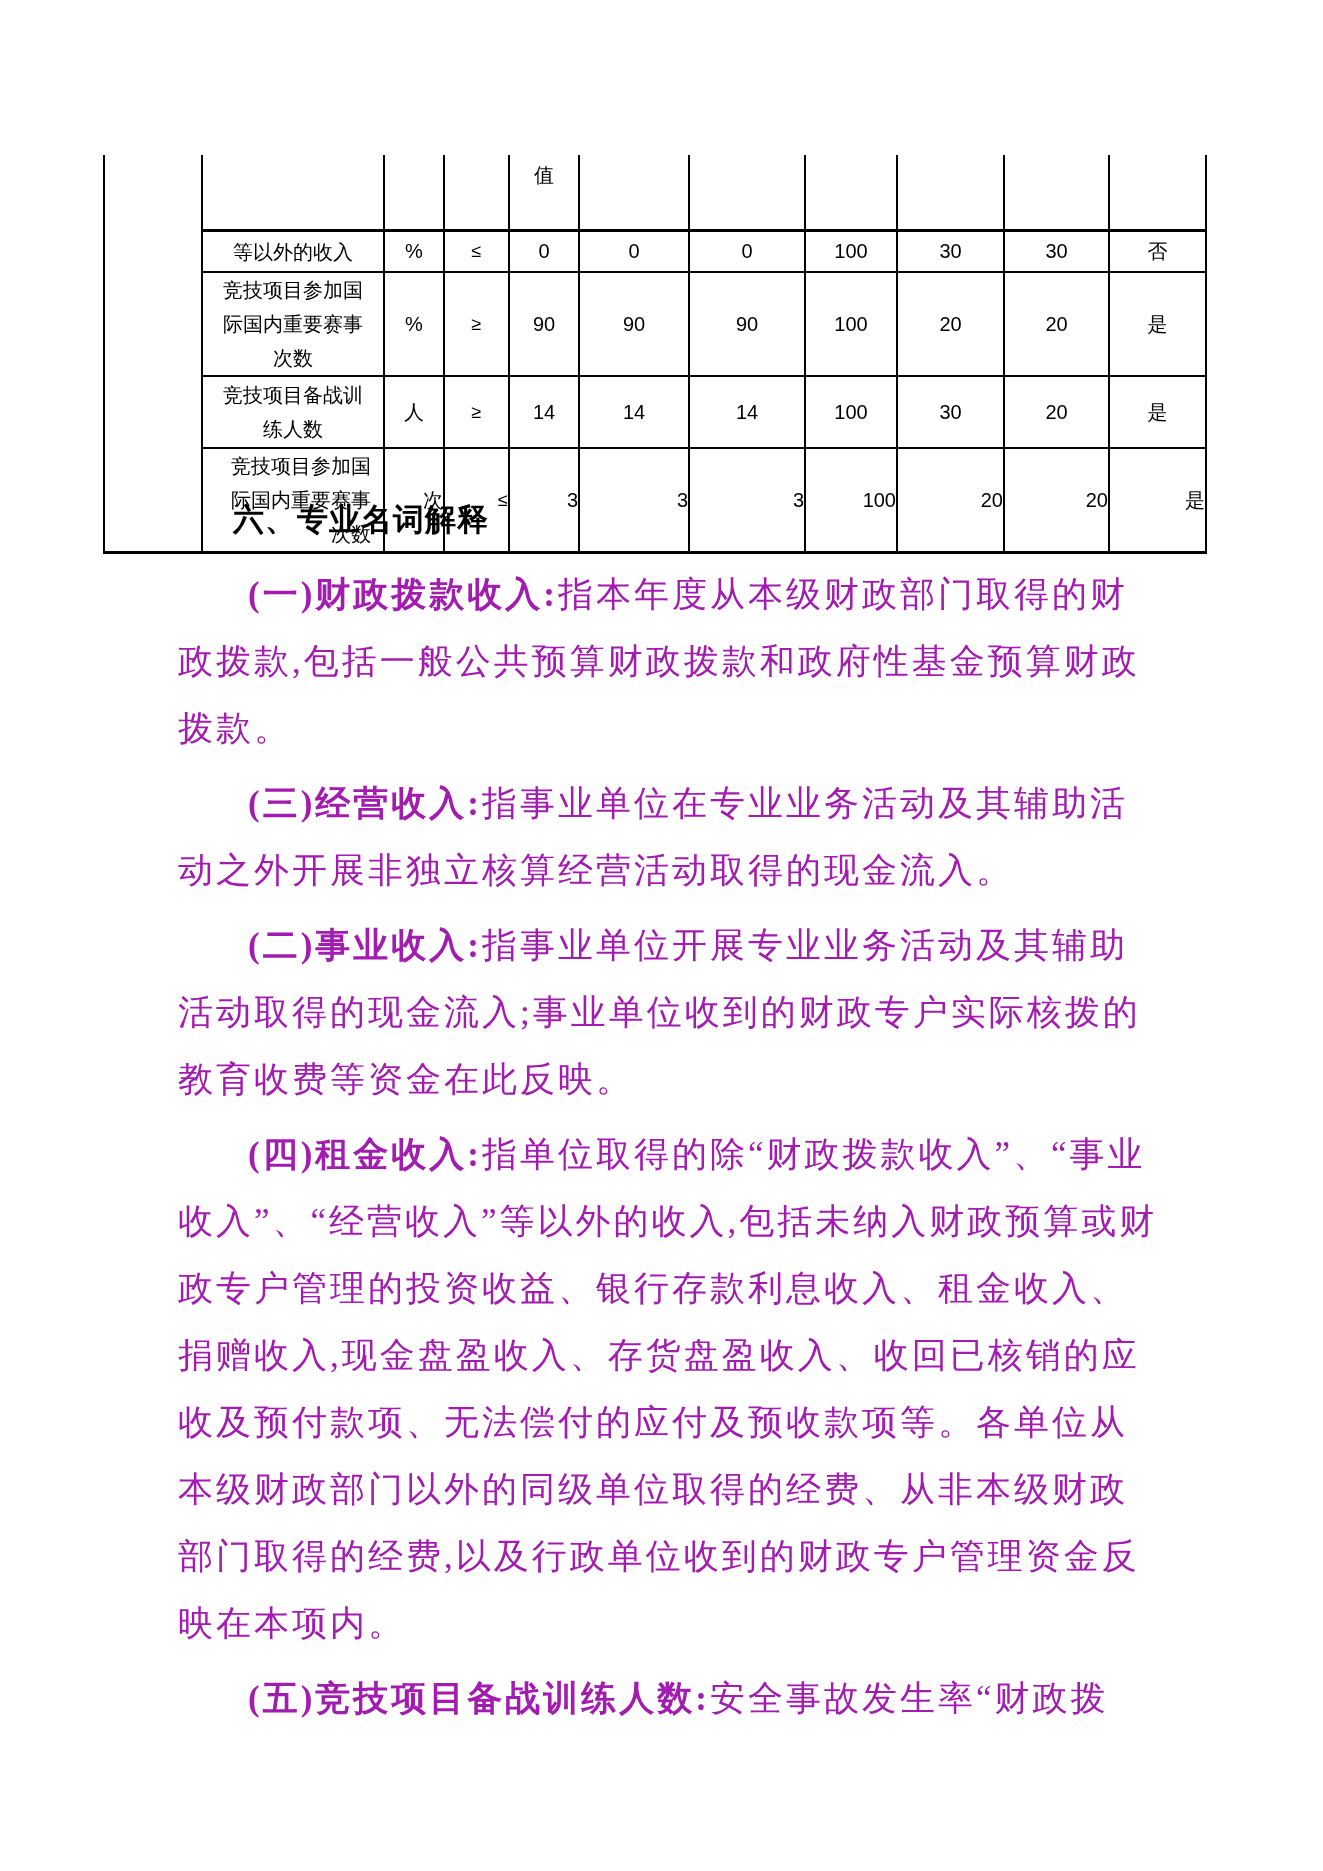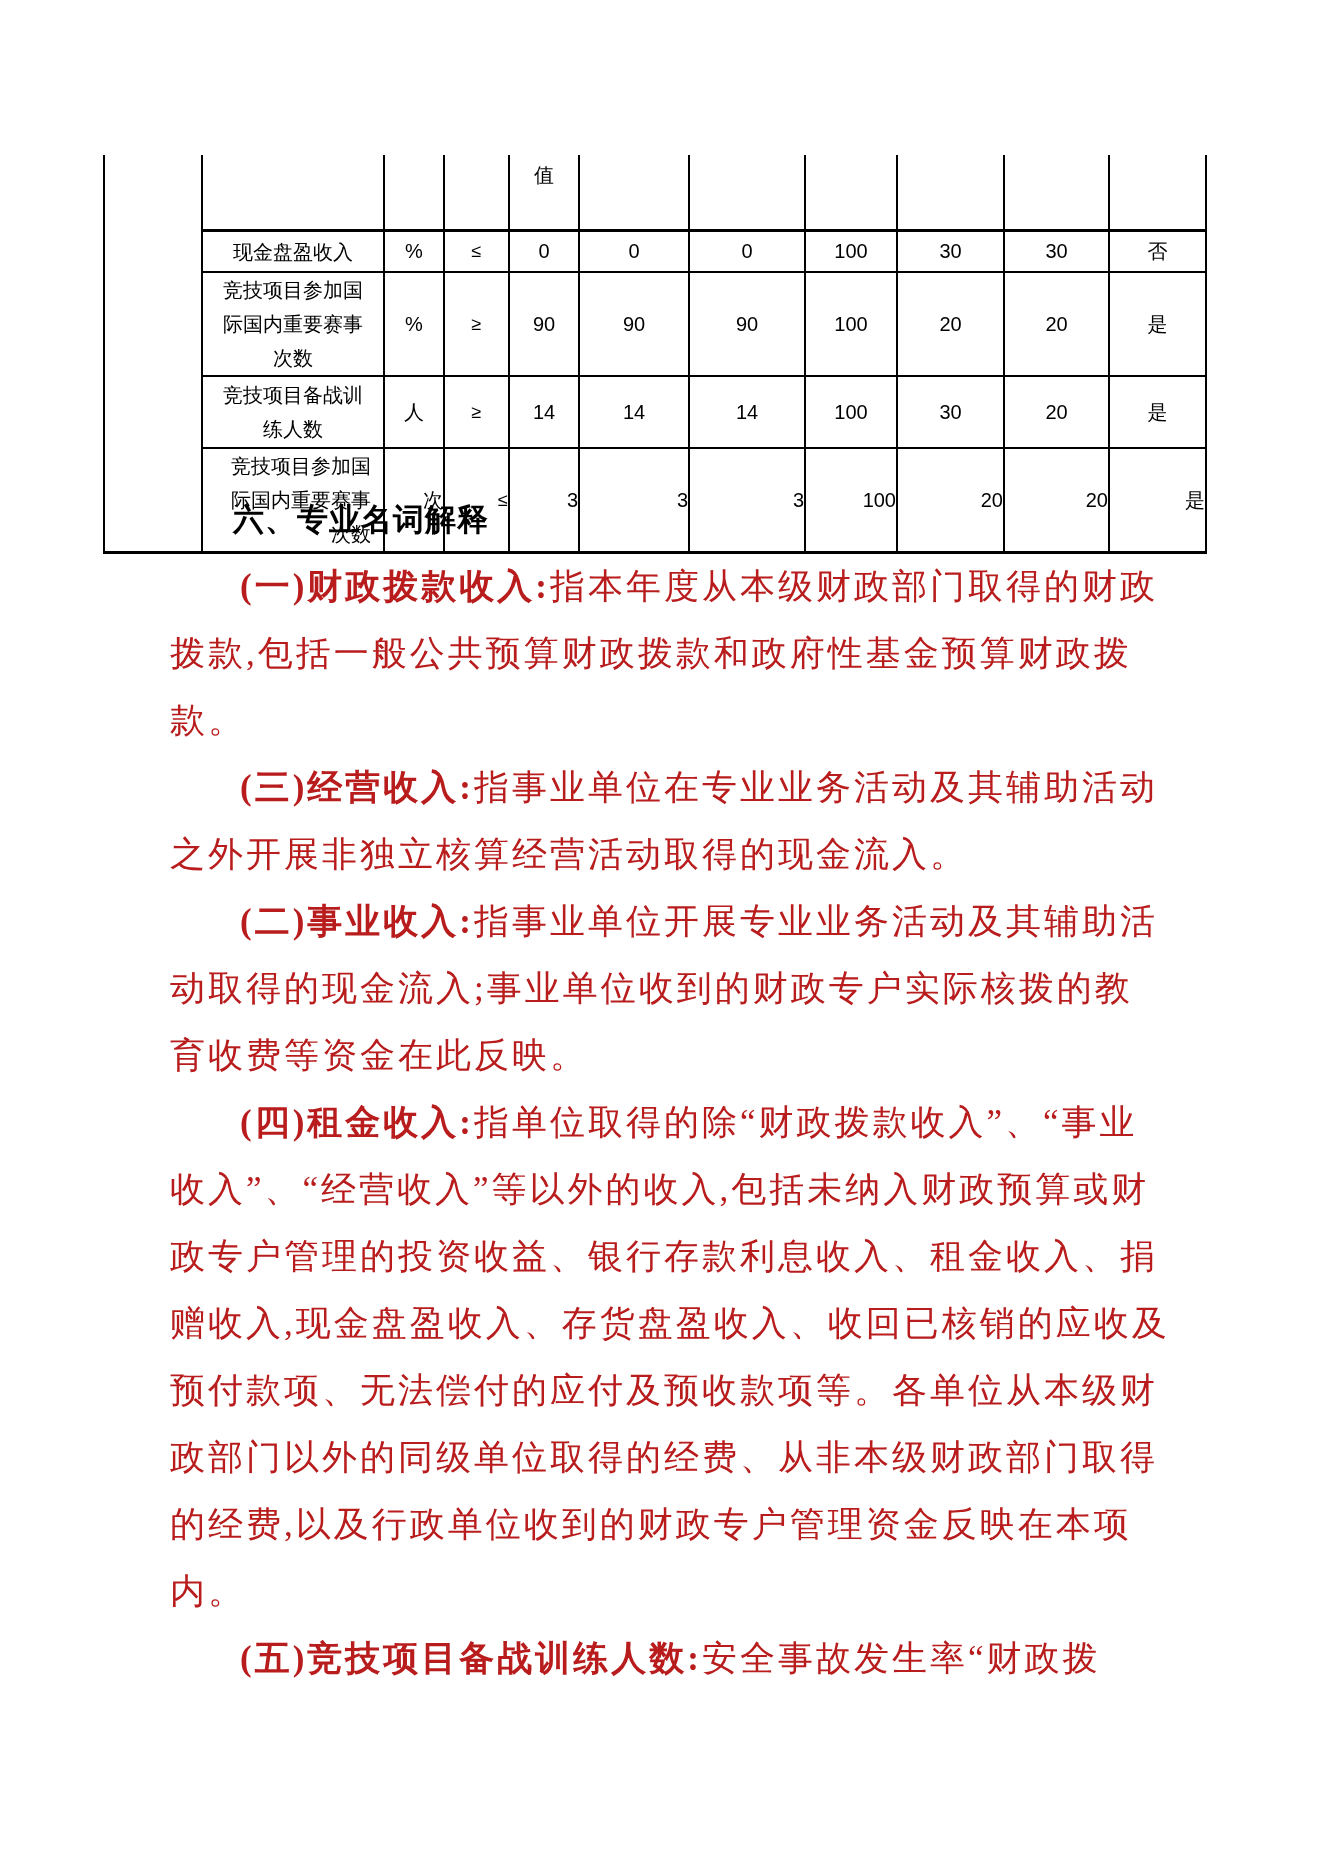--- a/index.html
+++ b/index.html
@@ -48,27 +48,27 @@
     margin: 0;
     font-family: "Liberation Sans", sans-serif;
     font-weight: 700;
     font-size: 31px;
     line-height: 67px;
     letter-spacing: 1px;
     text-indent: 63px;
     color: #000;
   }
   .content p {
-    margin: 0;
+    margin: 8px;
     font-size: 35px;
     line-height: 67px;
     letter-spacing: 3px;
     text-indent: 70px;
     font-weight: 400;
-    color: #b91c1c;
+    color: #a21caf;
   }
   .content .lead { font-weight: 700; }
 </style>
 </head>
 <body>
 
 <table class="perf">
   <colgroup>
     <col style="width:98px">
       <col style="width:182px">
@@ -90,21 +90,21 @@
     <td></td>
     <td class="vtop">值</td>
     <td></td>
     <td></td>
     <td></td>
     <td></td>
     <td></td>
     <td></td>
   </tr>
   <tr class="r1">
-    <td class="name">现金盘盈收入</td>
+    <td class="name">等以外的收入</td>
     <td>%</td>
     <td class="cmp">≤</td>
     <td>0</td>
     <td>0</td>
     <td>0</td>
     <td>100</td>
     <td>30</td>
     <td>30</td>
     <td>否</td>
   </tr>

